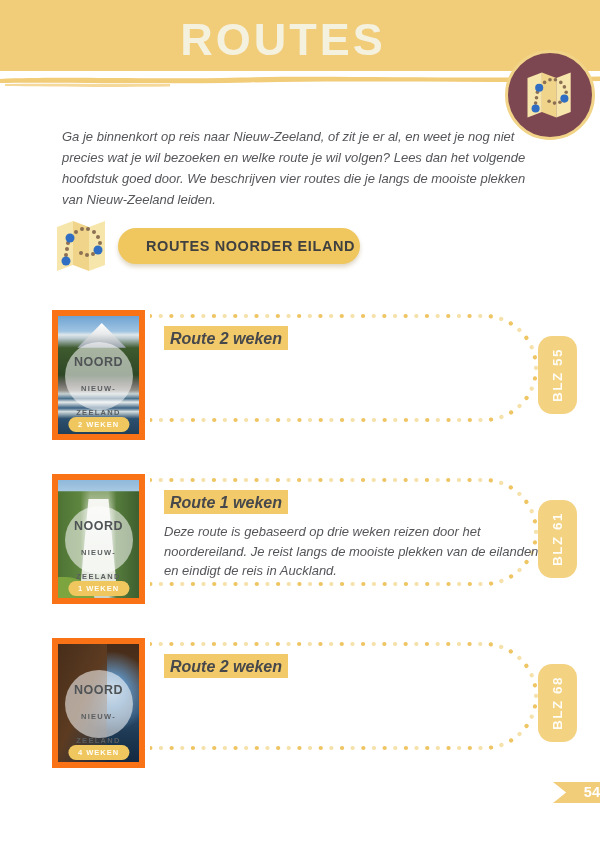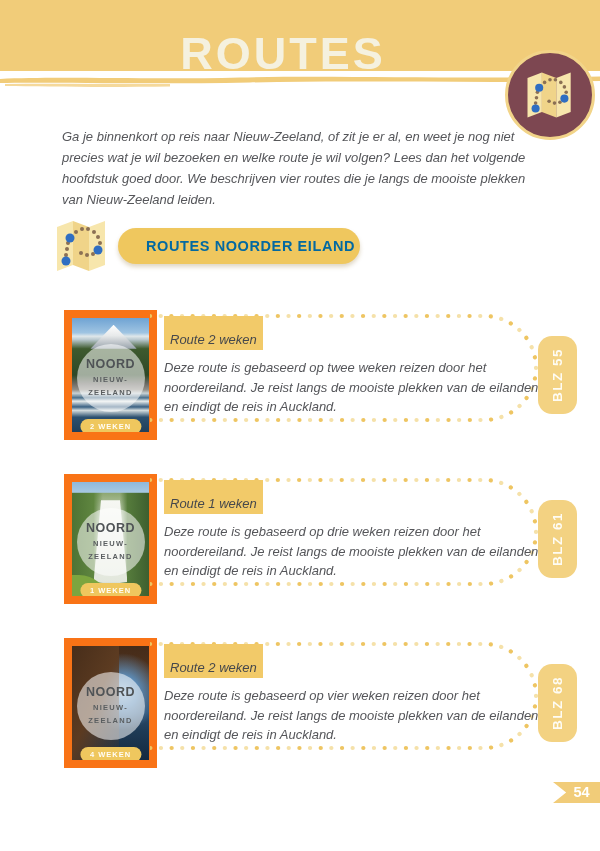--- a/index.html
+++ b/index.html
@@ -1,44 +1,44 @@
 <!DOCTYPE html>
 <html><head>
 <meta charset="utf-8">
 <style>
   html,body{margin:0;padding:0;background:#ffffff;}
   .page{position:relative;width:600px;height:851px;background:#ffffff;overflow:hidden;
         font-family:"Liberation Sans", sans-serif;}
 
   
   .band{position:absolute;left:0;top:0;width:600px;height:71px;background:#F1CC79;}
-  .band h1{margin:18px;text-align:center;line-height:71px;font-size:45px;font-weight:bold;
+  .band h1{margin:4px;text-align:center;line-height:71px;font-size:45px;font-weight:bold;
            letter-spacing:3px;color:#F5F1DF;padding-right:34px;}
   .brush{position:absolute;left:0;top:73px;}
   .circle-badge{position:absolute;left:505px;top:50px;width:90px;height:90px;border-radius:50%;
                 background:#7D4751;border:3px solid #F2D489;box-sizing:border-box;
                 display:flex;align-items:center;justify-content:center;}
 
   
   .intro{position:absolute;left:62px;top:126px;width:482px;margin:0;
          font-style:italic;font-size:13px;line-height:21px;color:#55565A;}
 
   
   .section-header{position:absolute;left:50px;top:216px;width:330px;height:62px;}
   .section-pill{position:absolute;left:68px;top:12px;width:242px;height:36px;background:#EFC75E;
                 border-radius:18px;box-shadow:0 3px 4px rgba(130,95,25,.25);}
-  .section-pill span{display:block;line-height:36px;padding-left:28px;color:#0369a1;
+  .section-pill span{display:block;line-height:36px;padding-left:28px;color:#404040;
                      font-weight:bold;font-size:14.5px;letter-spacing:.6px;}
   .section-icon{position:absolute;left:0;top:0;}
 
   
   .card{position:absolute;left:52px;width:525px;height:130px;}
   .card-1{top:310px;} .card-2{top:474px;} .card-3{top:638px;}
 
-  .thumb{position:absolute;left:12px;top:0;width:93px;height:130px;border:8px solid #f97316;
+  .thumb{position:absolute;left:0;top:0;width:93px;height:130px;border:6px solid #f97316;
          box-sizing:border-box;overflow:hidden;}
   .photo{position:absolute;inset:0;}
   .photo-1{background:linear-gradient(180deg,#6FA3D3 0%,#9FC4E2 13%,#DFE7EA 16%,#B9C8CE 19%,
            #3E5A2E 27%,#2E4827 50%,#6E6C66 58%,#93908A 63%,#C8D2D4 66%,#4A708C 70%,
            #E6EBEA 73%,#3A6183 78%,#D4DDDE 81%,#2C506F 87%,#213F59 100%);}
   .photo-1::before{content:"";position:absolute;left:24%;top:6%;width:60%;height:21%;
            background:linear-gradient(180deg,#FFFFFF 0%,#E7E9EA 45%,#98A2AB 100%);
            clip-path:polygon(50% 0,100% 100%,0 100%);}
   .photo-2{background:linear-gradient(180deg,#8FB8DA 0%,#A6C8E2 9%,rgba(166,200,226,0) 10%),
            linear-gradient(90deg,#4E7334 0%,#5F8640 28%,rgba(95,134,64,0) 40%,
@@ -52,42 +52,42 @@
   .photo-3{background:radial-gradient(circle at 66% 40%,#8FB3D2 0%,#5C8CB8 18%,
            rgba(92,140,184,0) 45%),
            linear-gradient(180deg,#452B19 0%,#54361F 30%,#2E4E6E 58%,#1E3A55 75%,#142940 100%);}
   .photo-3::before{content:"";position:absolute;left:-14%;top:-16%;width:75%;height:125%;
            background:linear-gradient(115deg,#3F2817 0%,#5C3B21 55%,rgba(92,59,33,0) 100%);}
 
   .thumb-circle{position:absolute;left:50%;top:26px;transform:translateX(-50%);z-index:2;
            width:68px;height:68px;border-radius:50%;background:rgba(255,255,255,.55);
            text-align:center;box-sizing:border-box;padding-top:13px;}
   .thumb-circle .t1{font-size:12.5px;font-weight:bold;color:#4F5356;letter-spacing:.5px;}
-  .thumb-circle .t2{font-size:7.5px;font-weight:bold;color:#5A5E60;letter-spacing:1.3px;margin-top:4px;}
+  .thumb-circle .t2{font-size:7.5px;font-weight:bold;color:#5A5E60;letter-spacing:1.3px;margin-top:15px;}
   .thumb-badge{position:absolute;left:50%;top:82px;transform:translateX(-50%);z-index:3;
            background:#EFC75E;color:#FFFDF6;font-size:7.5px;font-weight:bold;letter-spacing:1px;
            padding:3px 10px;border-radius:9px;white-space:nowrap;margin-top:19px;}
 
   .dots{position:absolute;left:98px;top:0;}
 
   .route-title{position:absolute;left:112px;top:20px;}
-  .hl{background:#F2CA69;color:#46484C;font-style:italic;font-weight:normal;font-size:13px;
-      padding:16px 6px 3px;}
+  .hl{background:#F2CA69;color:#46484C;font-style:italic;font-weight:bold;font-size:16px;
+      padding:4px 6px 3px;}
   .route-desc{position:absolute;left:112px;top:48px;width:392px;margin:0;
       font-style:italic;font-size:13px;line-height:19.5px;color:#55565A;}
 
   .blz-tab{position:absolute;left:486px;top:26px;width:39px;height:78px;background:#F3D282;
       border-radius:14px;display:flex;align-items:center;justify-content:center;}
   .vtext{writing-mode:vertical-rl;transform:rotate(180deg);color:#FEFCF4;font-weight:bold;
       font-size:13.5px;letter-spacing:1.5px;}
 
   
   .page-ribbon{position:absolute;left:553px;top:782px;width:47px;height:21px;background:#F1CC79;
       clip-path:polygon(0 0,100% 0,100% 100%,0 100%,28% 50%);}
-  .page-ribbon span{display:block;text-align:center;line-height:21px;padding-left:10px;
+  .page-ribbon span{display:block;text-align:right;line-height:21px;padding-left:10px;
       color:#FFFFFF;font-weight:bold;font-size:14.5px;}
 </style>
 </head>
 <body>
 
 <div class="page">
 
   <header class="band">
     <h1>ROUTES</h1>
   </header>
@@ -170,21 +170,20 @@
       </div>
       <div class="thumb-badge">2 WEKEN</div>
     </div>
     <svg class="dots" width="400" height="118" viewBox="0 0 400 118">
       <path d="M0,6 H334 A52,52 0 0 1 334,110 H0" fill="none" stroke="#EEC562" stroke-width="4.2" stroke-linecap="round" stroke-dasharray="0.1 21.2"></path>
       <path d="M0,6 H334 A52,52 0 0 1 334,110 H0" fill="none" stroke="#F5E1A9" stroke-width="4.2" stroke-linecap="round" stroke-dasharray="0.1 21.2" stroke-dashoffset="10.6"></path>
     </svg>
     <div class="route-title">
       <span class="hl">Route 2 weken</span>
     </div>
-    <p class="route-desc">Deze route is gebaseerd op twee weken reizen door het noordereiland. Je reist langs de mooiste plekken van de eilanden en eindigt de reis in Auckland.</p>
     <div class="blz-tab">
       <span class="vtext">BLZ 55</span>
     </div>
   </article>
 
   <article class="card card-2">
     <div class="thumb">
       <div class="photo photo-2"></div>
       <div class="thumb-circle">
         <div class="t1">NOORD</div>
@@ -216,21 +215,20 @@
       </div>
       <div class="thumb-badge">4 WEKEN</div>
     </div>
     <svg class="dots" width="400" height="118" viewBox="0 0 400 118">
       <path d="M0,6 H334 A52,52 0 0 1 334,110 H0" fill="none" stroke="#EEC562" stroke-width="4.2" stroke-linecap="round" stroke-dasharray="0.1 21.2"></path>
       <path d="M0,6 H334 A52,52 0 0 1 334,110 H0" fill="none" stroke="#F5E1A9" stroke-width="4.2" stroke-linecap="round" stroke-dasharray="0.1 21.2" stroke-dashoffset="10.6"></path>
     </svg>
     <div class="route-title">
       <span class="hl">Route 2 weken</span>
     </div>
-    <p class="route-desc">Deze route is gebaseerd op vier weken reizen door het noordereiland. Je reist langs de mooiste plekken van de eilanden en eindigt de reis in Auckland.</p>
     <div class="blz-tab">
       <span class="vtext">BLZ 68</span>
     </div>
   </article>
 
   <div class="page-ribbon">
     <span>54</span>
   </div>
 
 </div>

